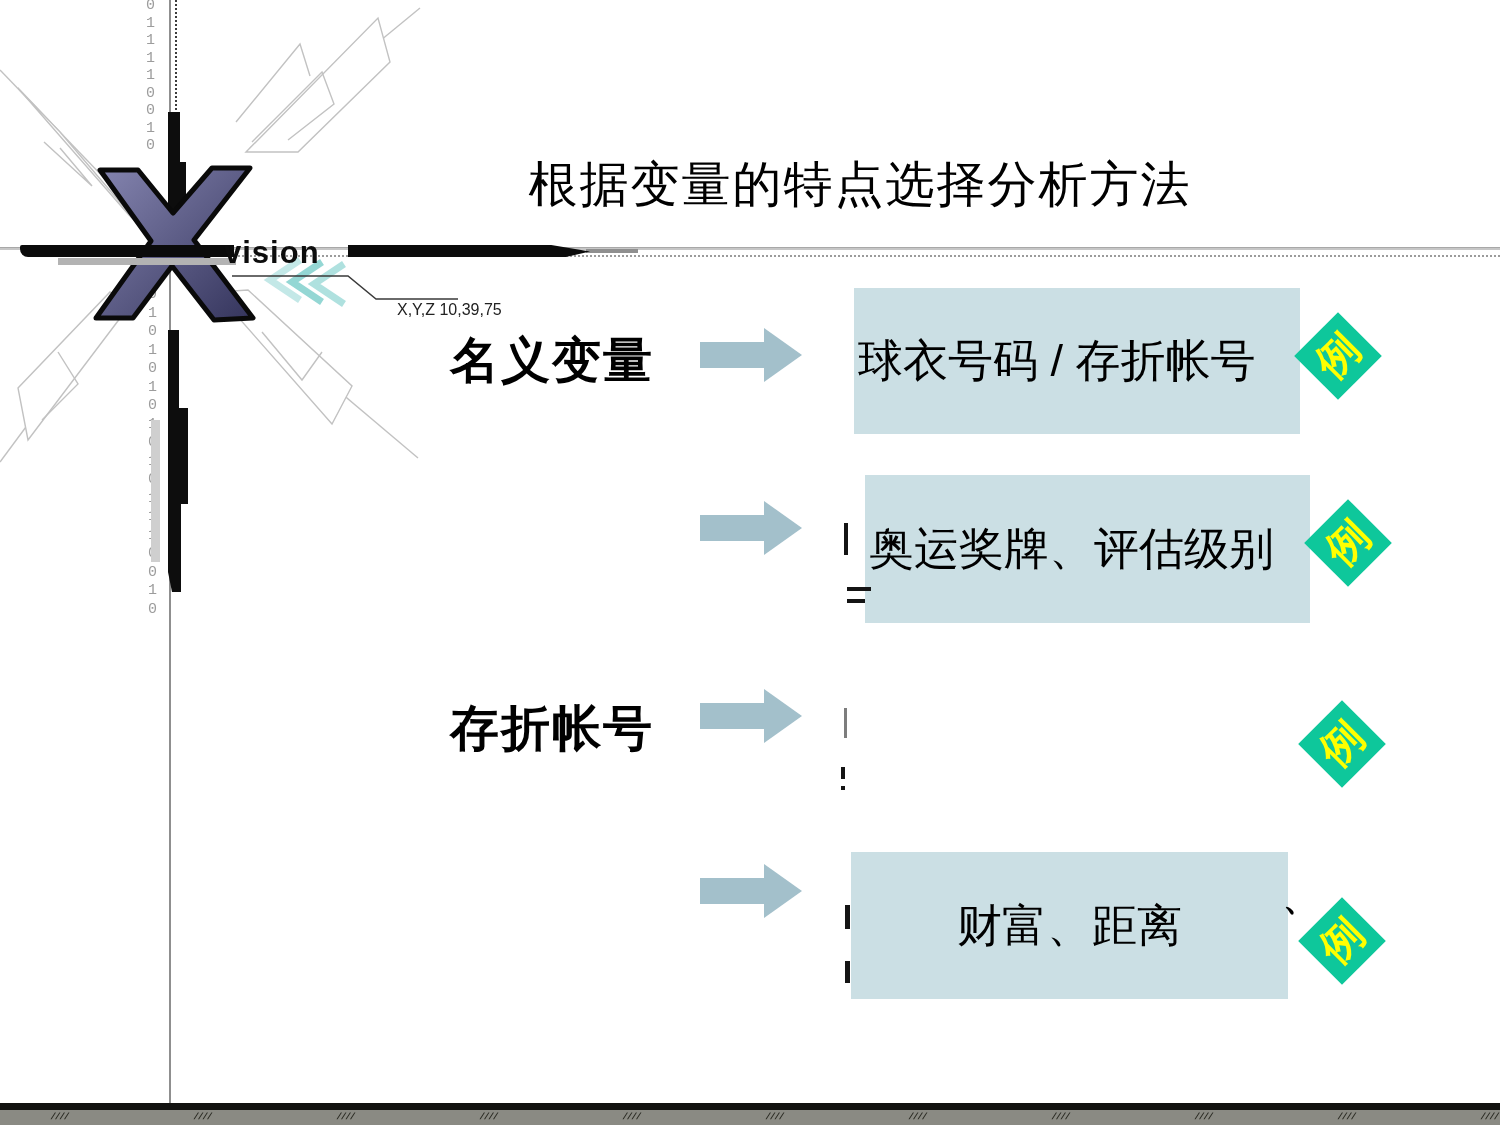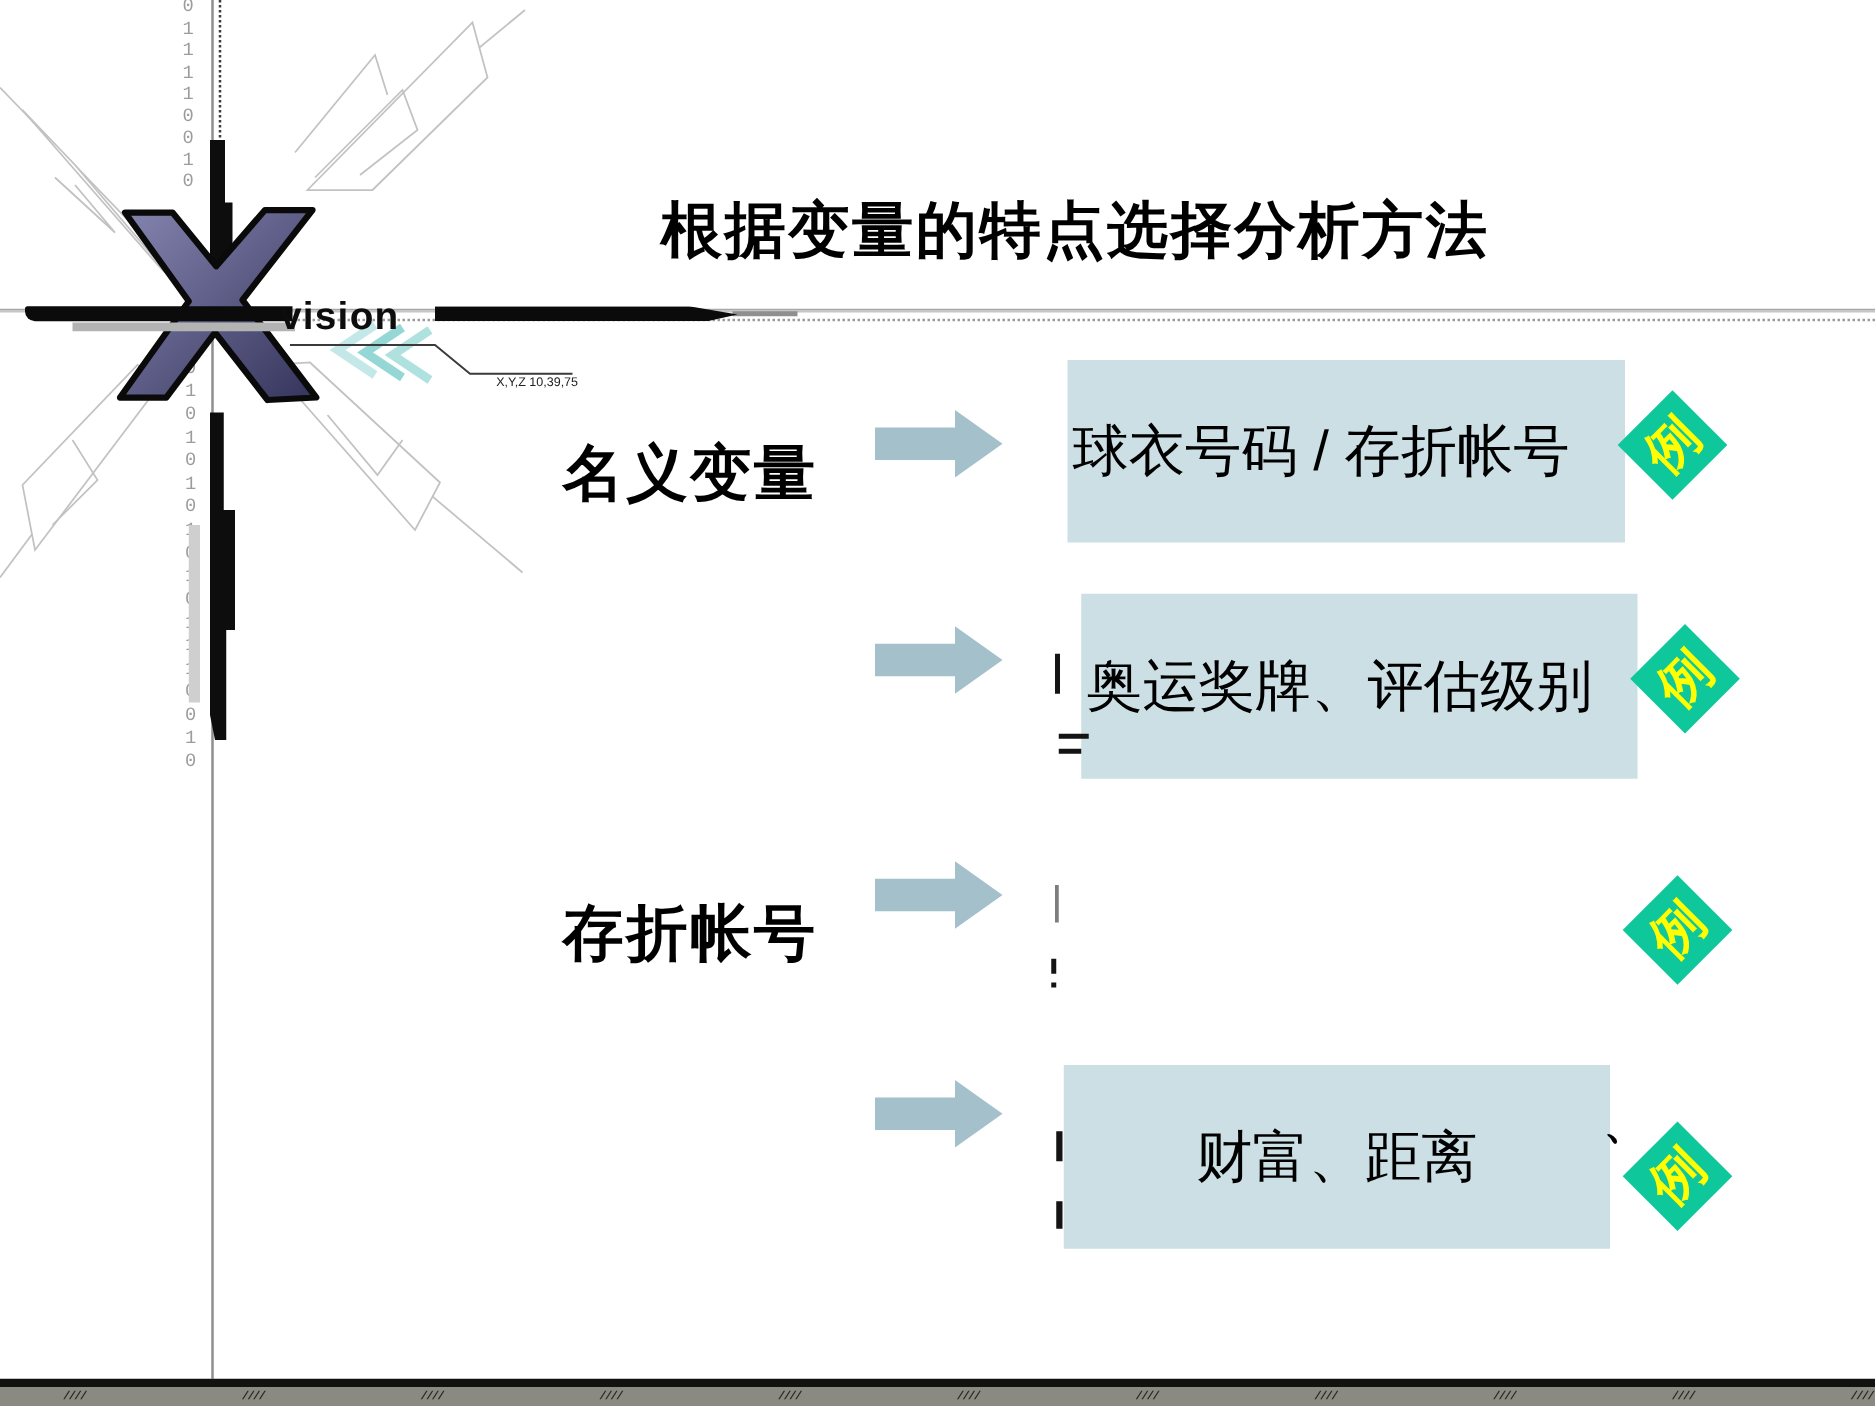--- a/index.html
+++ b/index.html
@@ -11,36 +11,36 @@
   .vline{position:absolute; left:169px; top:0; width:2px; height:1103px; background:#8f8f8f; z-index:1;}
   .vdots{position:absolute; left:175px; top:0; width:0; height:158px; border-left:2px dotted #3c3c3c; z-index:1;}
   .bin{position:absolute; color:#9c9c9c; font-family:"Liberation Mono","DejaVu Sans Mono",monospace; text-align:center; z-index:2;}
   #bin-top{left:146px; top:-3px; font-size:15px; line-height:17.5px;}
   #bin-bottom{left:148px; top:286px; font-size:15px; line-height:18.5px;}
   #logo-art{position:absolute; left:0; top:0; z-index:2;}
   .brand{
     position:absolute; left:224px; top:235px; font-size:31px; font-weight:bold;
     letter-spacing:1px; color:#0d0d0d; z-index:4; white-space:nowrap;
   }
-  .coords{position:absolute; left:397px; top:301px; font-size:10px; color:#222; z-index:4; white-space:nowrap;}
+  .coords{position:absolute; left:397px; top:301px; font-size:16px; color:#222; z-index:4; white-space:nowrap;}
   
   .hline{position:absolute; left:0; top:248px; width:1500px; height:2px; background:#c6c6c6; box-shadow:0 -1px 0 #a8a8a8; z-index:2;}
   .dotline{position:absolute; left:234px; top:255px; width:1266px; height:0; border-top:2px dotted #9b9b9b; z-index:2;}
   .bar-a{position:absolute; left:20px; top:245px; width:214px; height:12px; background:#0b0b0b; border-radius:2px 0 0 8px; z-index:3;}
   .bar-a-under{position:absolute; left:58px; top:258px; width:178px; height:7px; background:#b3b3b3; z-index:2;}
   .bar-b{position:absolute; left:348px; top:245px; width:242px; height:12px; background:#0b0b0b;
          clip-path:polygon(0 0,84% 0,100% 55%,90% 100%,0 100%); z-index:3;}
   .bar-b-tail{position:absolute; left:586px; top:249px; width:52px; height:4px; background:#8f8f8f; z-index:2;}
   
   .title{
     position:absolute; left:480px; top:152px; width:760px; text-align:center;
-    font-size:49px; font-weight:bold; letter-spacing:2px; color:#000; white-space:nowrap; z-index:5;
+    font-size:49px; font-weight:normal; letter-spacing:2px; color:#000; white-space:nowrap; z-index:5;
   }
   
-  .row-label{position:absolute; left:450px; font-size:49px; font-weight:bold; letter-spacing:2px; color:#000; white-space:nowrap; z-index:5;margin-top:18px;}
+  .row-label{position:absolute; left:450px; font-size:49px; font-weight:bold; letter-spacing:2px; color:#000; white-space:nowrap; z-index:5;}
   #label1{top:328px} #label2{top:514px} #label3{top:696px} #label4{top:896px}
 
   .arrow{position:absolute; left:700px; width:64px; height:26px; background:#a3c0cb; z-index:4;}
   .arrow::after{content:""; position:absolute; left:64px; top:-14px; width:0; height:0;
     border-top:27px solid transparent; border-bottom:27px solid transparent; border-left:38px solid #a3c0cb;}
   #arrow1{top:342px} #arrow2{top:515px} #arrow3{top:703px} #arrow4{top:878px}
 
   .xbox{position:absolute; background:#cbdfe4; display:flex; align-items:center;
         font-size:45px; color:#000; white-space:nowrap; z-index:3;}
   .xbox.left{justify-content:flex-start; padding-left:4px;margin-left:16px;}

